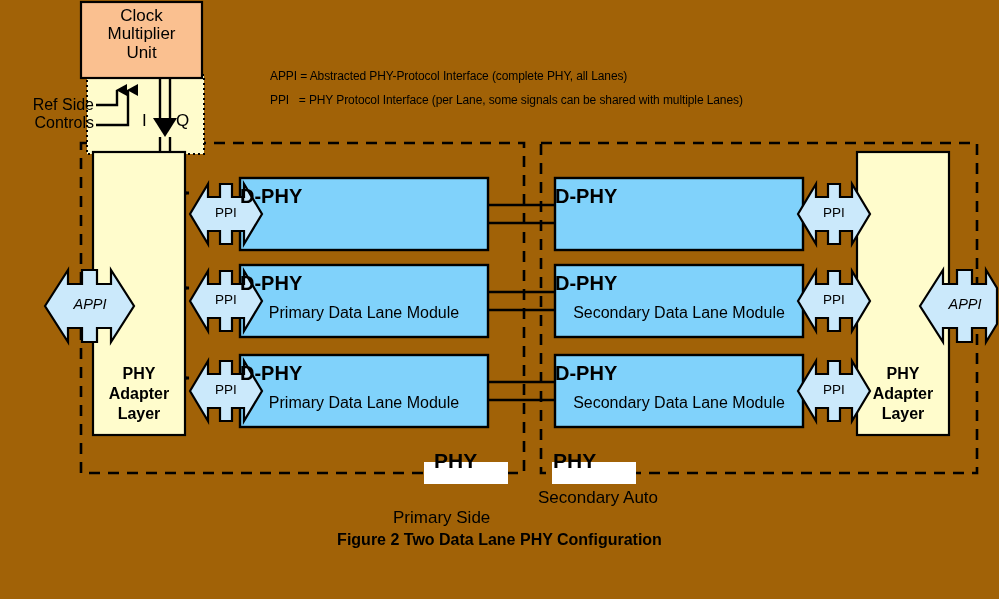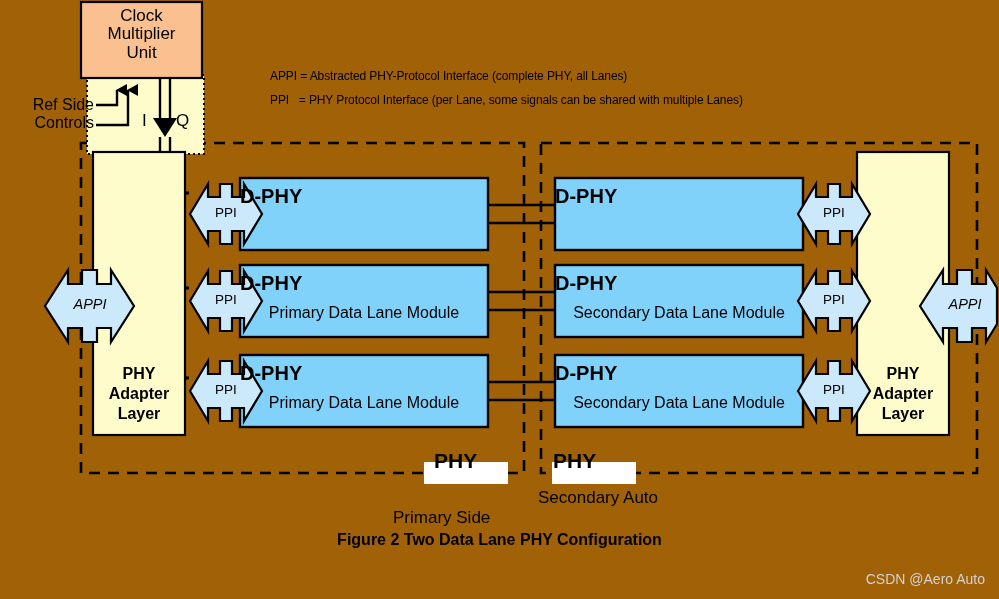--- a/index.html
+++ b/index.html
@@ -181,15 +181,14 @@
   <div class="txt mod-sub" style="left:553px;top:394px;width:252px;">Secondary Data Lane Module</div>
 
   <div class="txt phy-lab" style="left:434px;top:450px;">PHY</div>
   <div class="txt phy-lab" style="left:553px;top:450px;">PHY</div>
 
   <div class="txt side-lab" style="left:393px;top:489px;margin-top:20px;">Primary Side</div>
   <div class="txt side-lab" style="left:538px;top:489px;">Secondary Auto</div>
 
   <div class="txt caption" style="top:531px;">Figure 2 Two Data Lane PHY Configuration</div>
 
-  <div class="txt wm" style="left:805px;top:572px;">CSDN @Aero Auto</div>
 
 </div>
 
 </body></html>

